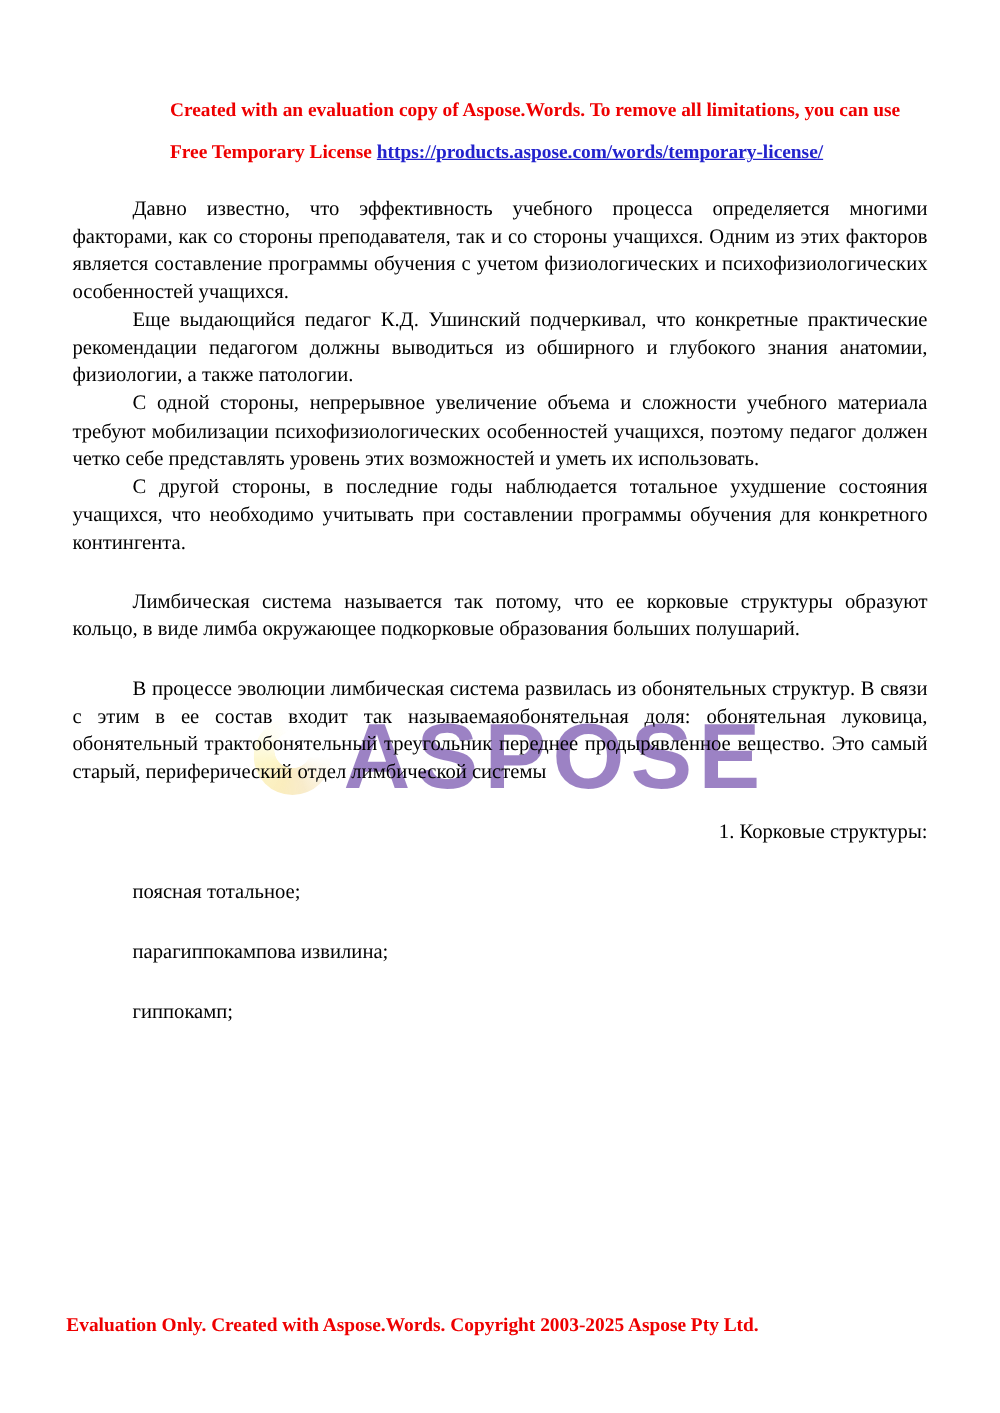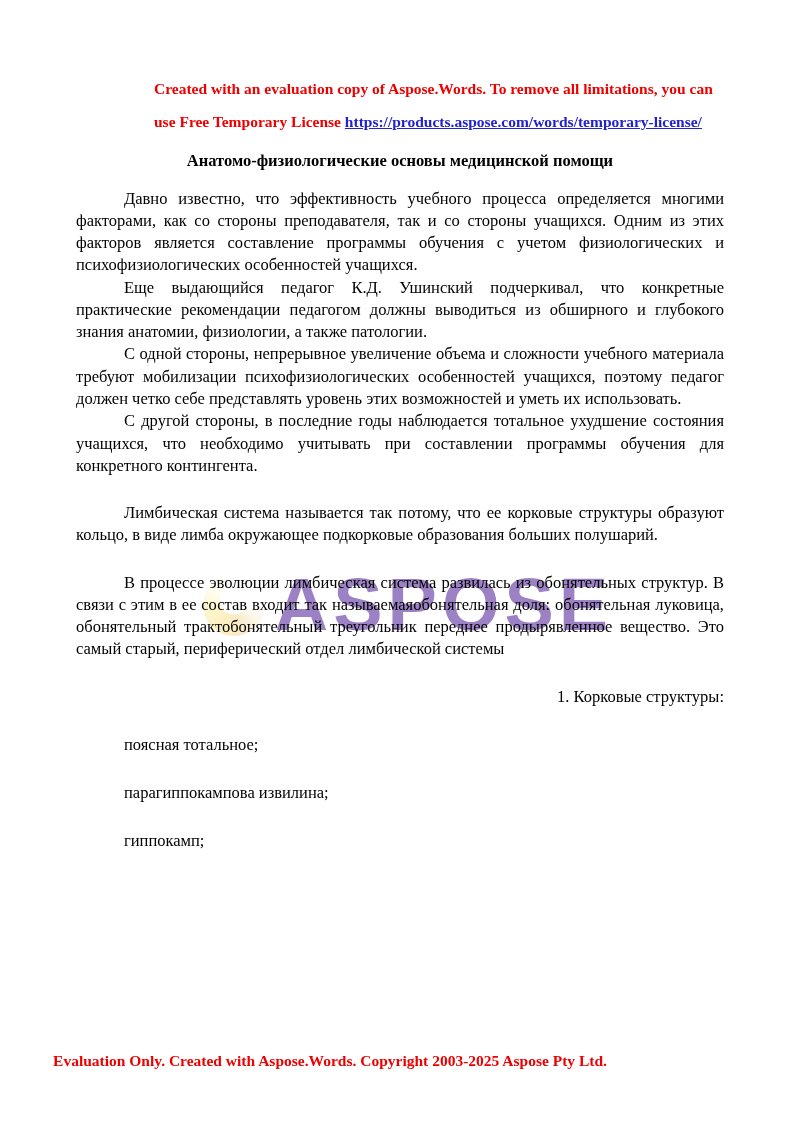--- a/index.html
+++ b/index.html
@@ -75,21 +75,21 @@
     opacity: 0.6;
     margin-top: 2px;
     margin-left: 62px;
     font-family: "Liberation Sans", "DejaVu Sans", sans-serif;
   }
 
   
   .content {
     position: relative;
     z-index: 1;
-    padding: 0 76px;
+    padding: 0 58px;
   }
 
   .eval-header {
     color: #ee0000;
     font-weight: bold;
     font-size: 15.5px;
     line-height: 2.15;
     text-align: left;
     margin-top: 72px;
     padding-left: 78px;
@@ -166,21 +166,20 @@
       </div>
     </div>
   </div>
 
   <div class="content">
 
     <div class="eval-header">
       <span class="lead">Created with an evaluation copy of Aspose.Words. To remove all limitations, you can use Free Temporary License </span><a class="eval-link" href="#">https://products.aspose.com/words/temporary-license/</a>
     </div>
 
-    <h1 class="doc-title">Анатомо-физиологические основы медицинской помощи</h1>
 
     <p class="body first">Давно известно, что эффективность учебного процесса определяется многими факторами, как со стороны преподавателя, так и со стороны учащихся. Одним из этих факторов является составление программы обучения с учетом физиологических и психофизиологических особенностей учащихся.</p>
     <p class="body">Еще выдающийся педагог К.Д. Ушинский подчеркивал, что конкретные практические рекомендации педагогом должны выводиться из обширного и глубокого знания анатомии, физиологии, а также патологии.</p>
     <p class="body">С одной стороны, непрерывное увеличение объема и сложности учебного материала требуют мобилизации психофизиологических особенностей учащихся, поэтому педагог должен четко себе представлять уровень этих возможностей и уметь их использовать.</p>
     <p class="body">С другой стороны, в последние годы наблюдается тотальное ухудшение состояния учащихся, что необходимо учитывать при составлении программы обучения для конкретного контингента.</p>
 
 
     <p class="body spaced">Лимбическая система называется так потому, что ее корковые структуры образуют кольцо, в виде лимба окружающее подкорковые образования больших полушарий.</p>
     <p class="body spaced">В процессе эволюции лимбическая система развилась из обонятельных структур. В связи с этим в ее состав входит так называемаяобонятельная доля: обонятельная луковица, обонятельный трактобонятельный треугольник переднее продырявленное вещество. Это самый старый, периферический отдел лимбической системы</p>
 

